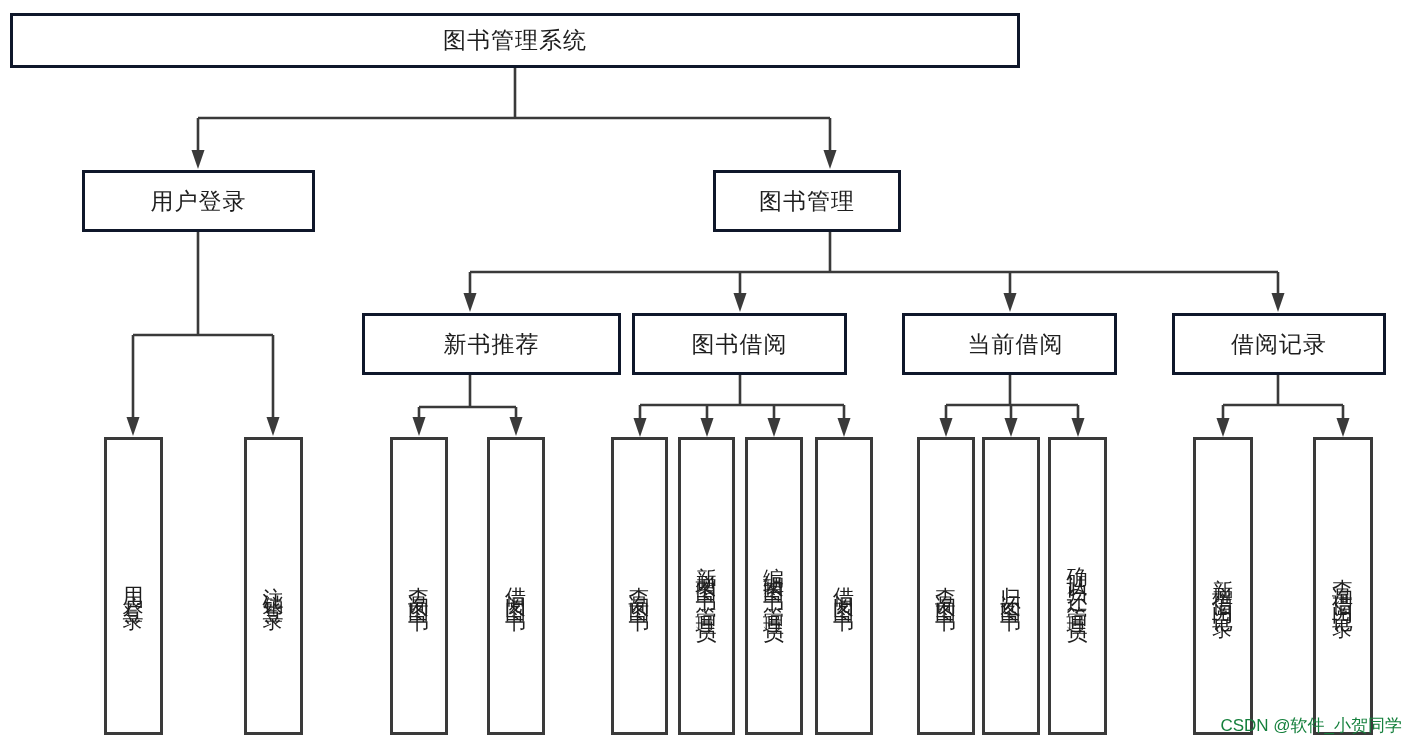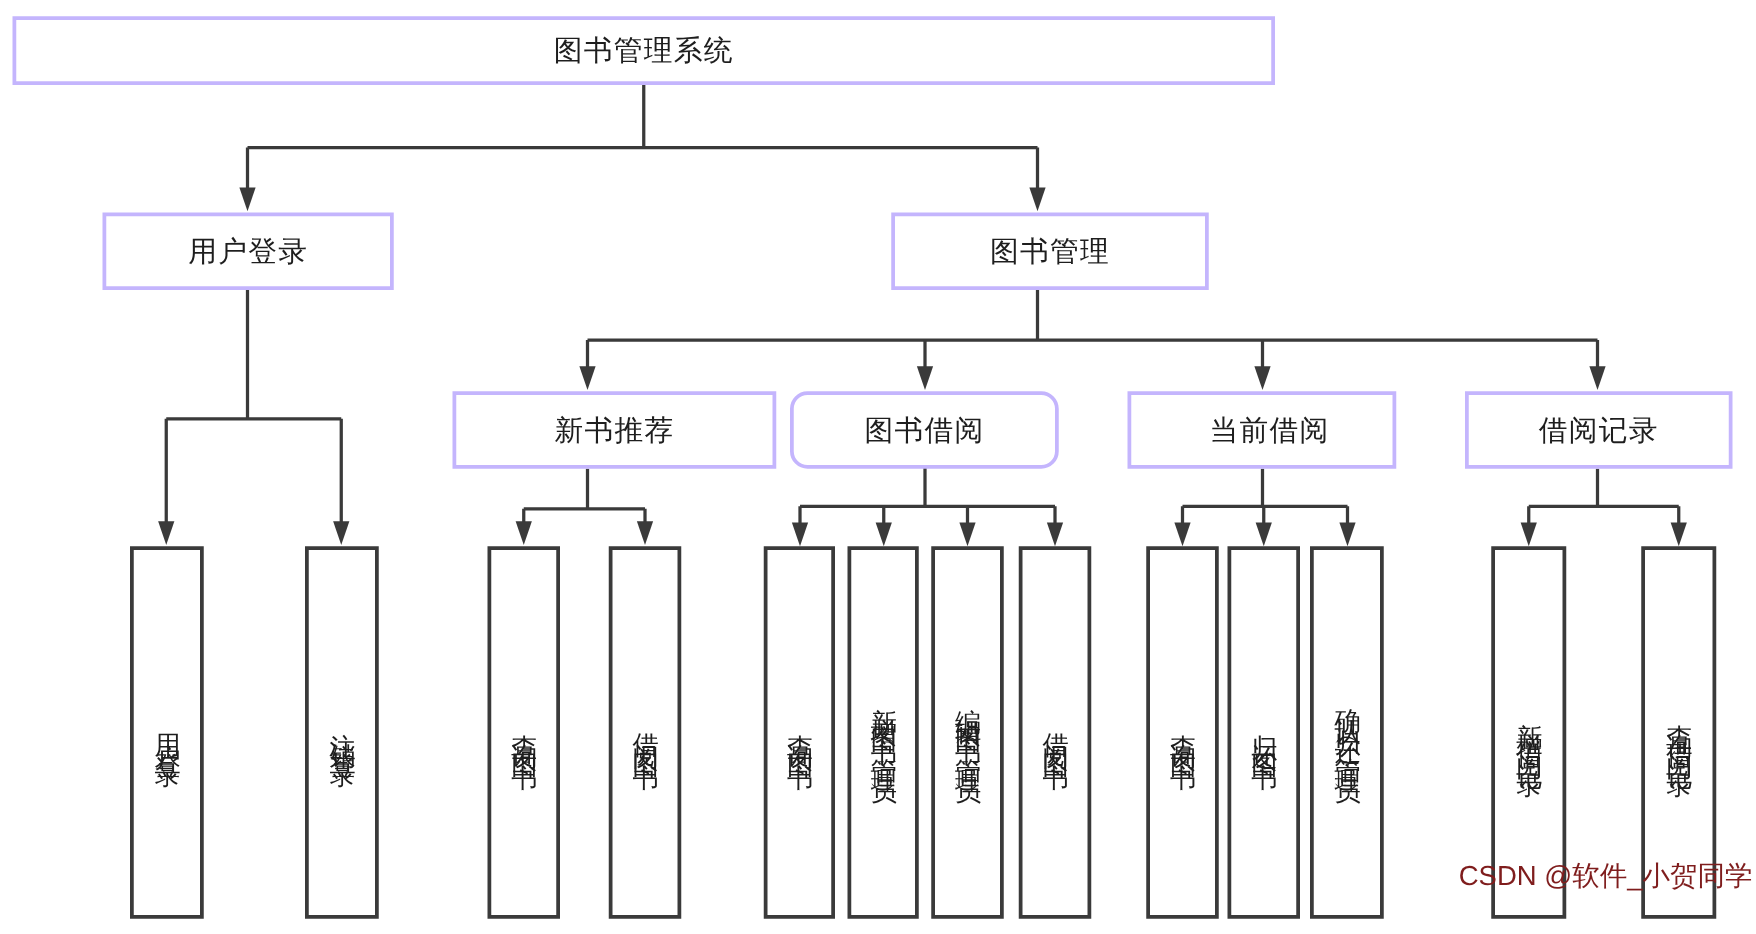--- a/index.html
+++ b/index.html
@@ -14,21 +14,21 @@
   }
   #wires {
     position: absolute;
     left: 0; top: 0;
     width: 1405px; height: 747px;
     z-index: 1;
   }
   .hnode {
     position: absolute;
     box-sizing: border-box;
-    border: 3px solid #c4b5fd;
+    border: 3px solid #0f172a;
     background: #ffffff;
     display: flex;
     align-items: center;
     justify-content: center;
     font-size: 23px;
     letter-spacing: 1px;
     z-index: 2;
   }
   .vnode {
     position: absolute;
@@ -46,23 +46,23 @@
     writing-mode: vertical-rl;
     text-orientation: mixed;
     font-size: 21px;
     letter-spacing: 8px;
     line-height: 1;
     white-space: nowrap;
   }
   #watermark {
     position: absolute;
     right: 3px;
-    top: 686px;
-    font-size: 22px;
-    color: #7f1d1d;
+    top: 714px;
+    font-size: 17px;
+    color: #15803d;
     z-index: 3;
     white-space: nowrap;
   }
 </style>
 </head>
 <body>
 
 <div id="canvas">
 
   <svg id="wires" viewBox="0 0 1405 747" xmlns="http://www.w3.org/2000/svg">
@@ -96,28 +96,28 @@
     </g>
   </svg>
 
   <div class="hnode" style="left:10px; top:13px; width:1010px; height:55px;">
     <span>图书管理系统</span>
   </div>
 
   <div class="hnode" style="left:82px; top:170px; width:233px; height:62px;">
     <span>用户登录</span>
   </div>
-  <div class="hnode" style="left:713px; top:170px; width:254px; height:62px;">
+  <div class="hnode" style="left:713px; top:170px; width:188px; height:62px;">
     <span>图书管理</span>
   </div>
 
   <div class="hnode" style="left:362px; top:313px; width:259px; height:62px;">
     <span>新书推荐</span>
   </div>
-  <div class="hnode" style="left:632px; top:313px; width:215px; height:62px;border-radius:14px;">
+  <div class="hnode" style="left:632px; top:313px; width:215px; height:62px;">
     <span>图书借阅</span>
   </div>
   <div class="hnode" style="left:902px; top:313px; width:215px; height:62px;padding-left:12px;">
     <span>当前借阅</span>
   </div>
   <div class="hnode" style="left:1172px; top:313px; width:214px; height:62px;">
     <span>借阅记录</span>
   </div>
 
   <div class="vnode" style="left:104px; width:59px;">

